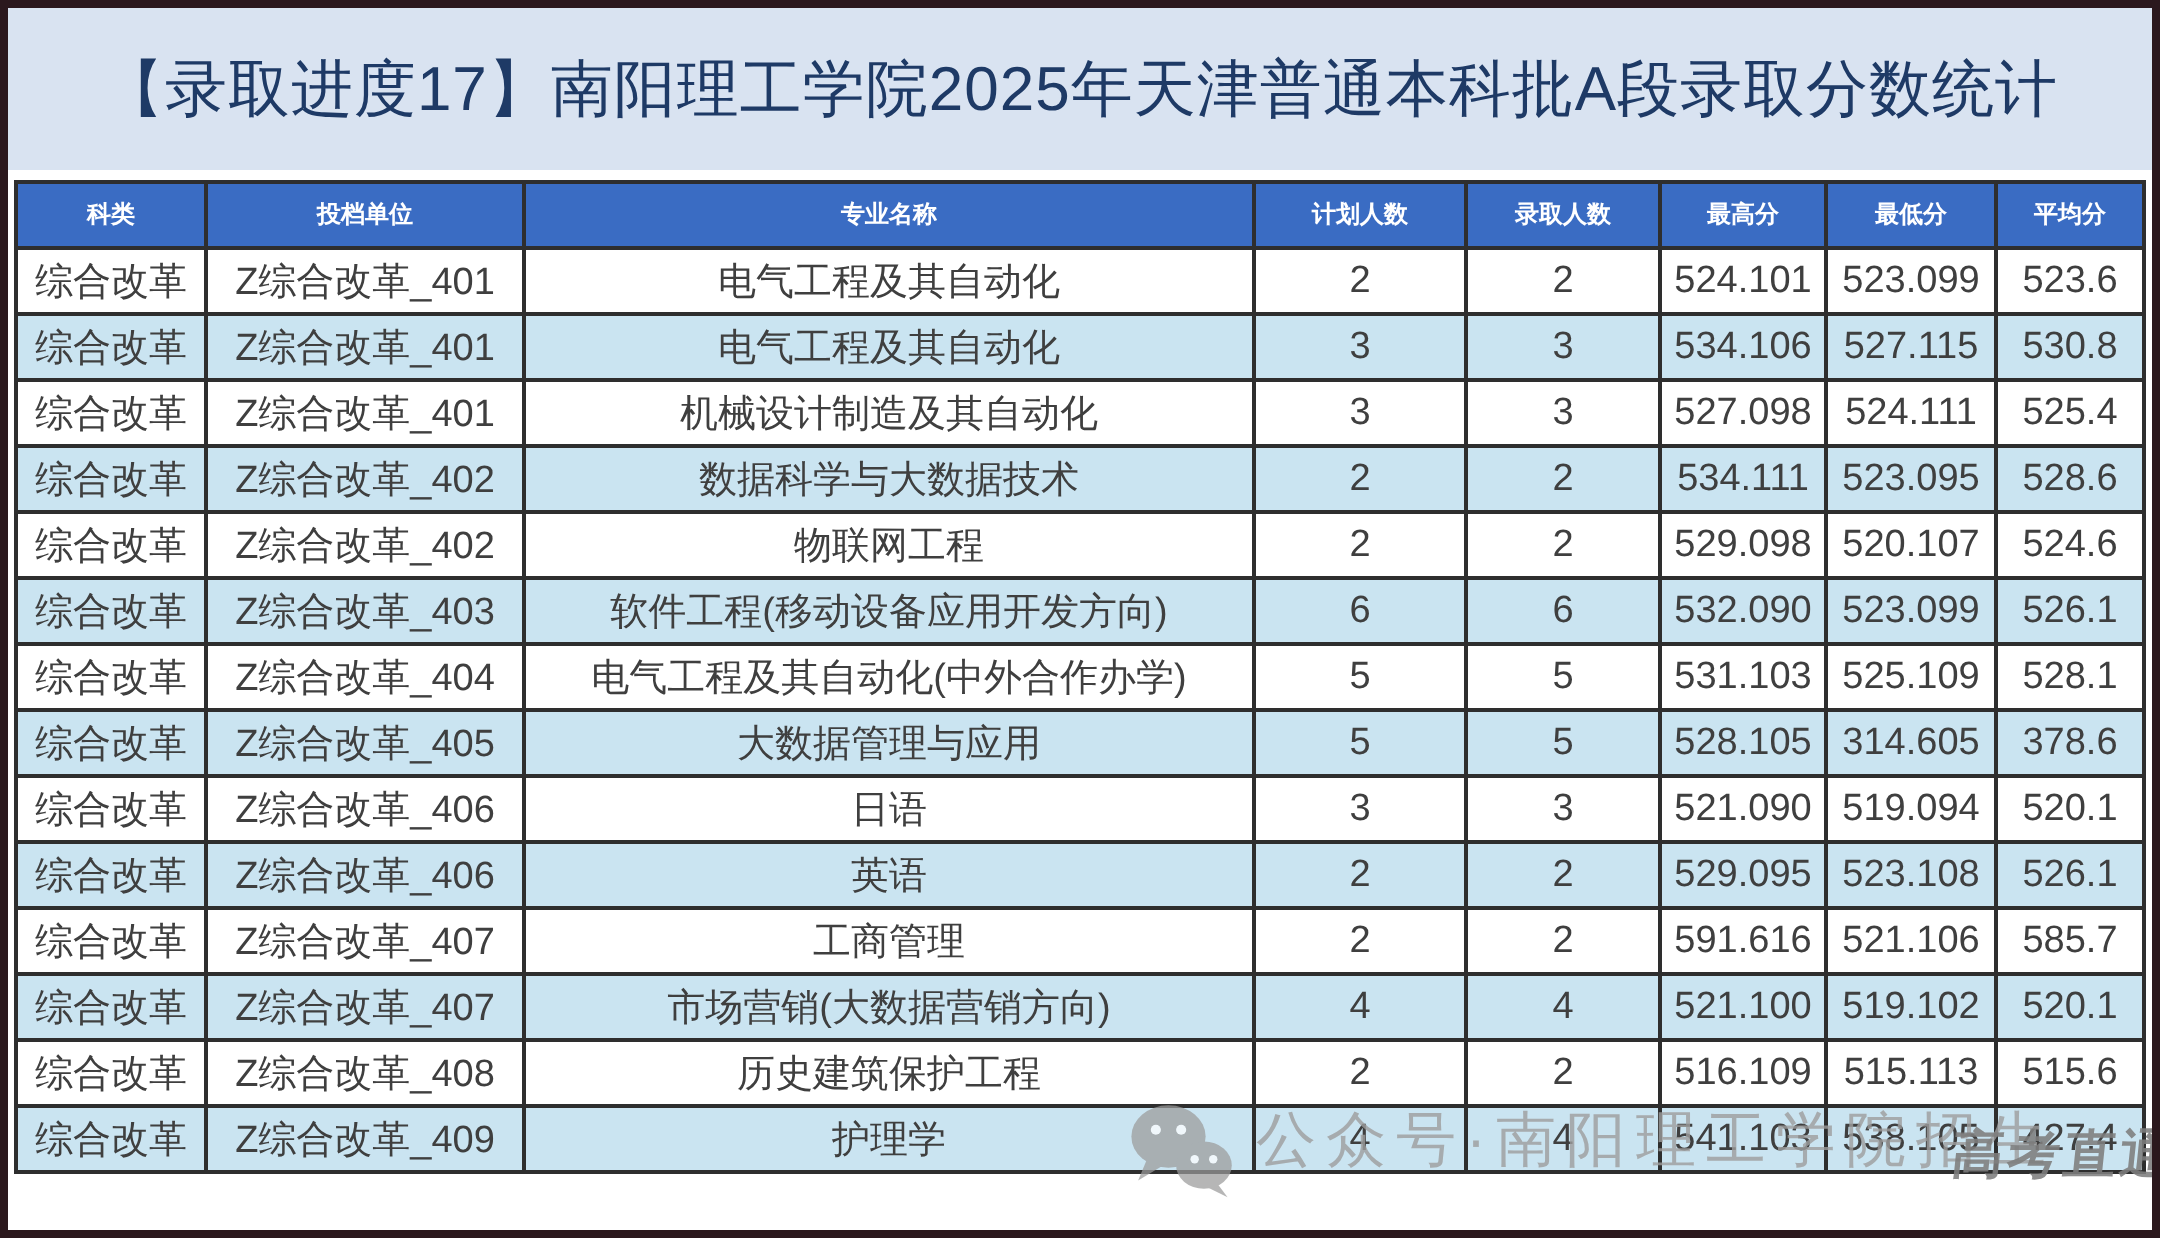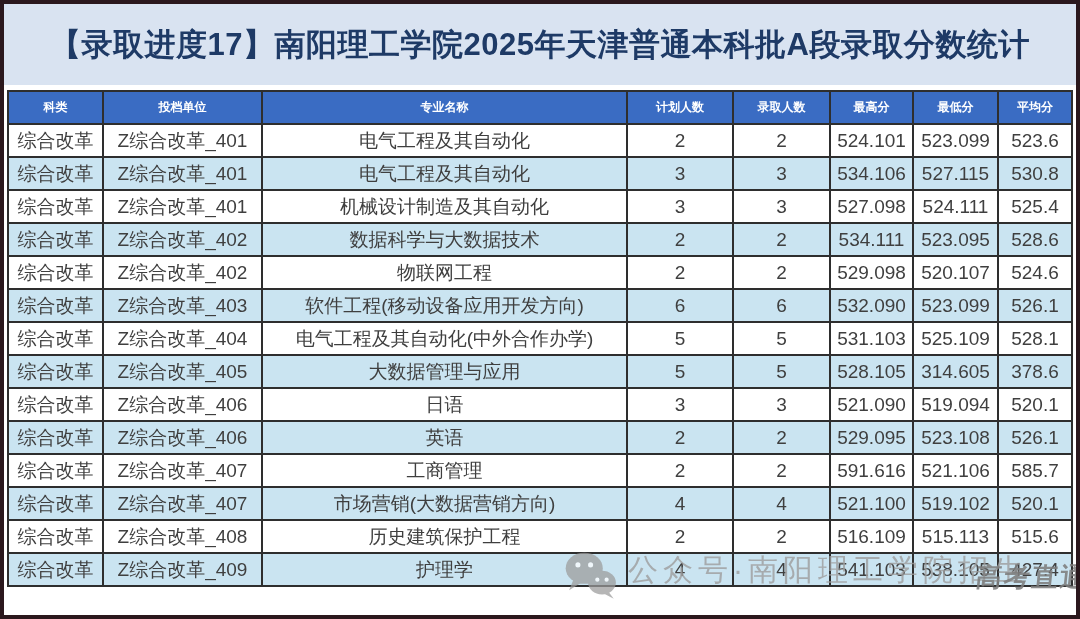--- a/index.html
+++ b/index.html
@@ -13,21 +13,21 @@
     overflow:hidden;
   }
   .title-bar{
     height:81px;
     background:var(--title-bg,#d9e3f1);
     display:flex;align-items:center;justify-content:center;
   }
   .title-bar h1{
     margin:0;
     font-size:31px;
-    font-weight:bold;
+    font-weight:normal;
     color:var(--title-text,#1e3a66);
     letter-spacing:0.5px;
     white-space:nowrap;
   }
   table.scores{
     border-collapse:collapse;
     table-layout:fixed;
     width:1064px;
     margin:5px auto 0 auto;
   }

